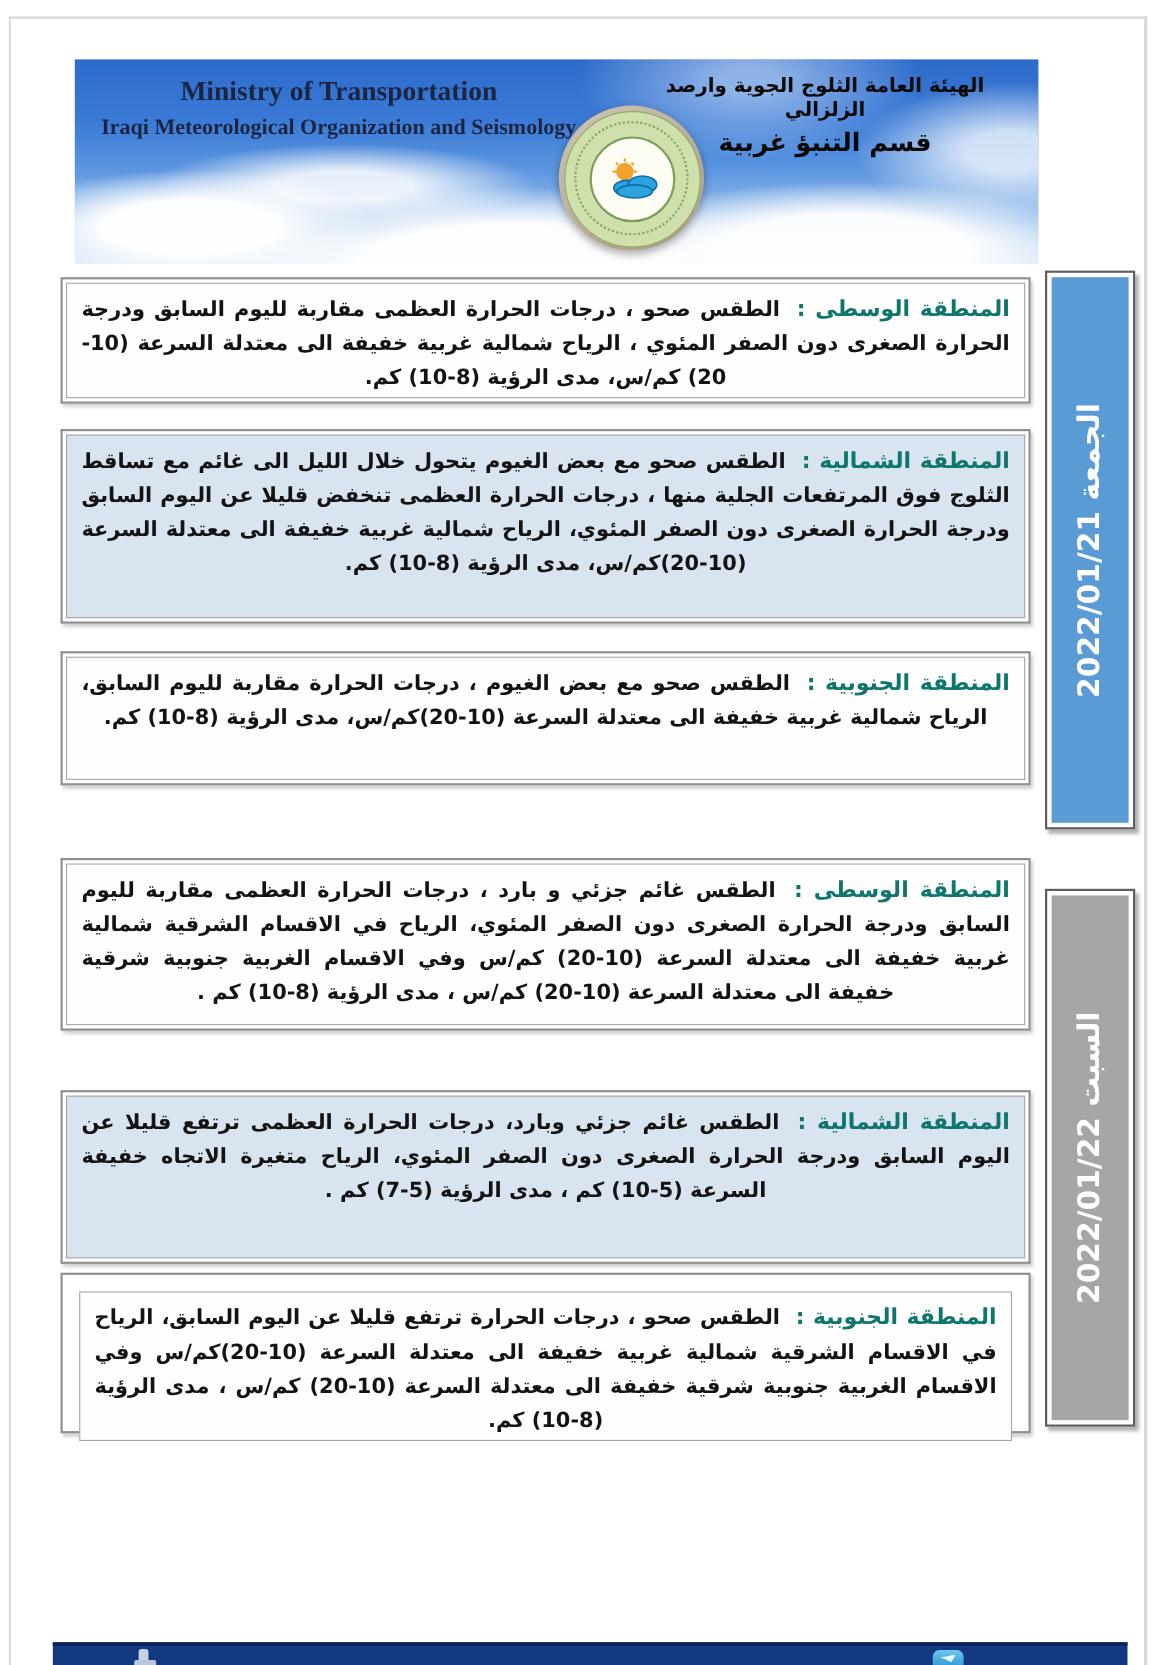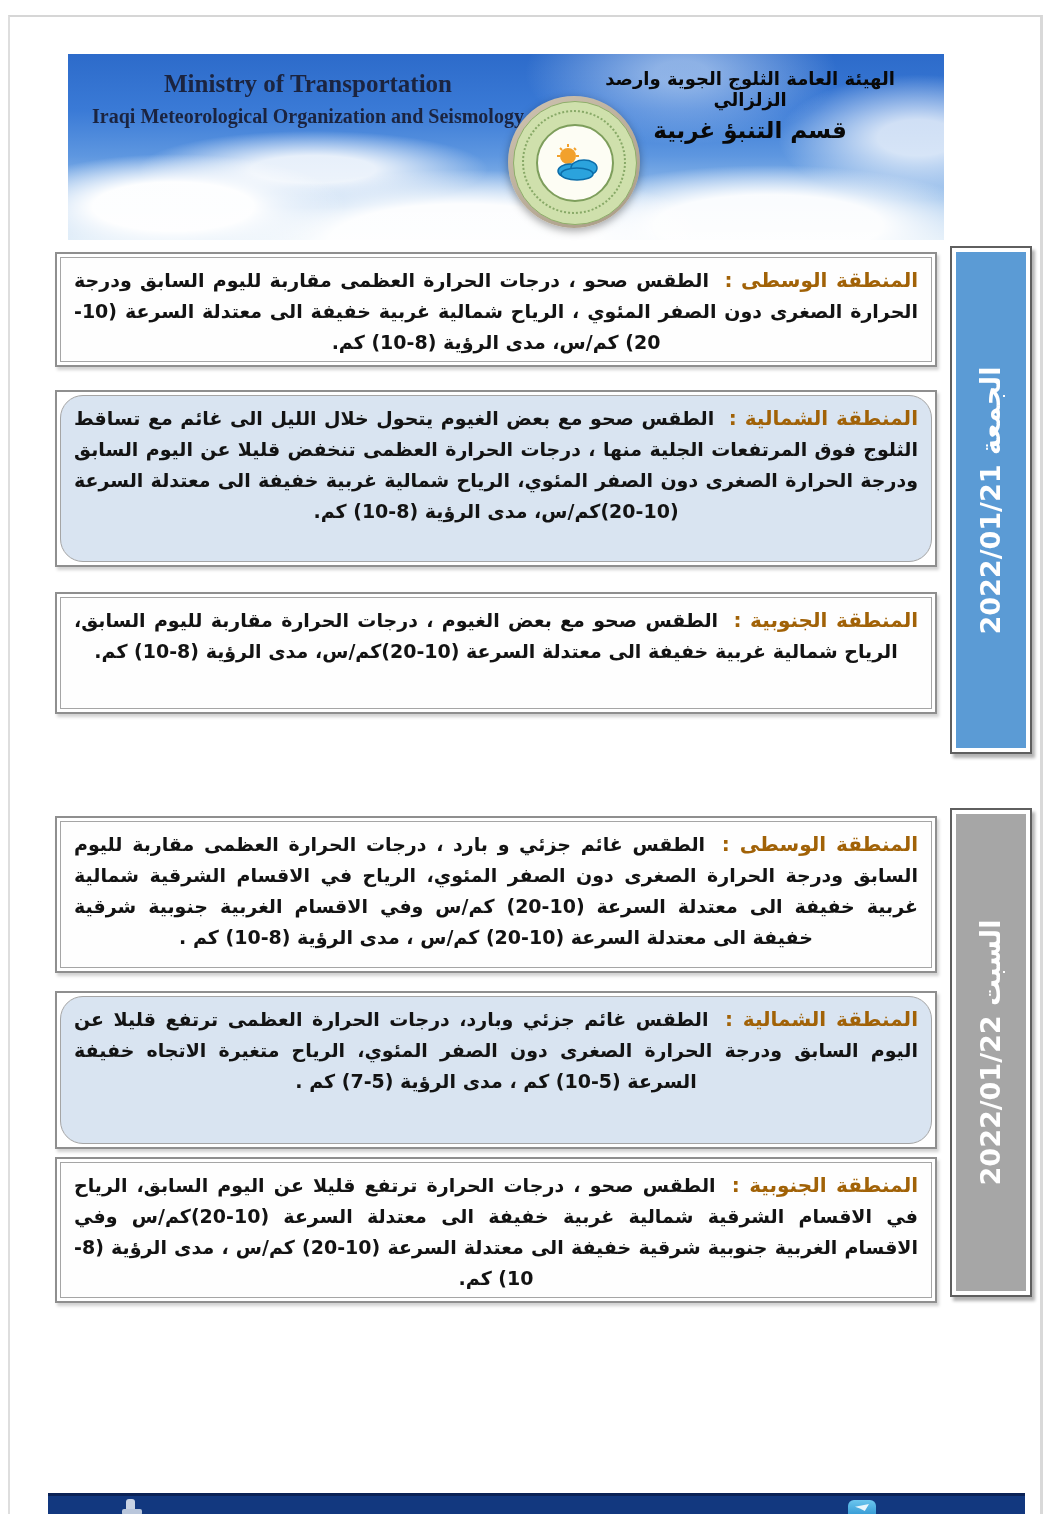--- a/index.html
+++ b/index.html
@@ -46,26 +46,26 @@
     border:2px solid #7e9e5c; display:flex; align-items:center; justify-content:center; }
 
   
   .fbox { position:absolute; left:55px; width:882px; background:#ffffff;
     border:2px solid #8f8f8f; padding:3px; box-sizing:border-box;
     box-shadow:2px 3px 3px rgba(0,0,0,.18); }
   .fbox-inner { height:100%; box-sizing:border-box; border:1px solid #a5a5a5;
     background:#fefefe; padding:7px 13px 0 13px;
     direction:rtl; text-align:justify; text-align-last:center;
     font-weight:bold; font-size:19px; line-height:31px; color:#131313; overflow:hidden; }
-  .fbox.blue .fbox-inner { background:#d9e4f1;border-radius:23px; }
-  .region-name { color:#a16207; font-size:20px; margin-left:7px; }
+  .fbox.blue .fbox-inner { background:#d9e4f1; }
+  .region-name { color:#0f766e; font-size:20px; margin-left:7px; }
   .box1 { top:252px; height:115px; }
   .box2 { top:390px; height:177px; }
   .box3 { top:592px; height:122px; }
-  .box4 { top:816px; height:157px; }
+  .box4 { top:780px; height:157px; }
   .box5 { top:991px; height:158px; }
   .box6 { top:1157px; height:146px; }
 
   
   .vbar { position:absolute; left:950px; width:82px; background:#ffffff;
     border:2px solid #5f5f5f; padding:4px; box-sizing:border-box;
     box-shadow:3px 4px 3px rgba(0,0,0,.3); }
   .vbar-fri { top:246px; height:508px; }
   .vbar-sat { top:808px; height:489px; }
   .vbar-fill { width:100%; height:100%; display:flex; align-items:center; justify-content:center; }
@@ -158,21 +158,21 @@
   </div>
 
   <div class="fbox box5 blue">
     <p class="fbox-inner" style="margin:0">
       <span class="region-name">المنطقة الشمالية :</span>
       <span>الطقس غائم جزئي وبارد، درجات الحرارة العظمى ترتفع  قليلا عن اليوم السابق ودرجة الحرارة الصغرى دون الصفر المئوي، الرياح متغيرة الاتجاه خفيفة السرعة (5-10) كم ، مدى الرؤية (5-7) كم .</span>
     </p>
   </div>
 
   <div class="fbox box6">
-    <p class="fbox-inner" style="margin:0">
+    <p class="fbox-inner" style="margin:12px">
       <span class="region-name">المنطقة الجنوبية :</span>
       <span>الطقس صحو ، درجات الحرارة ترتفع  قليلا عن اليوم السابق، الرياح في الاقسام الشرقية شمالية غربية خفيفة الى معتدلة السرعة (10-20)كم/س وفي الاقسام الغربية جنوبية شرقية خفيفة الى معتدلة السرعة (10-20) كم/س ، مدى الرؤية (8-10) كم.</span>
     </p>
   </div>
 
   <div class="vbar vbar-fri">
     <div class="vbar-fill">
       <span class="vbar-label">الجمعة 2022/01/21</span>
     </div>
   </div>

